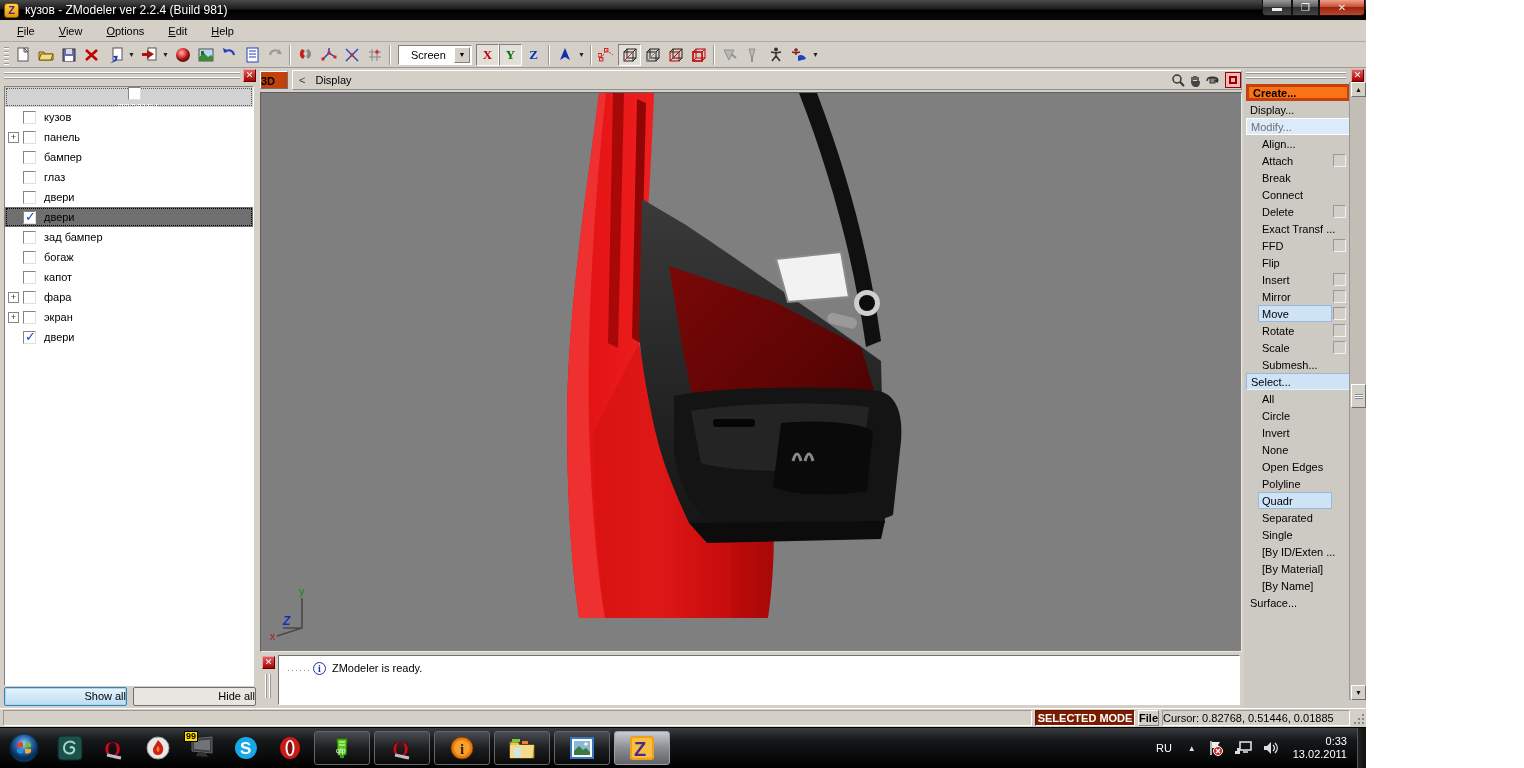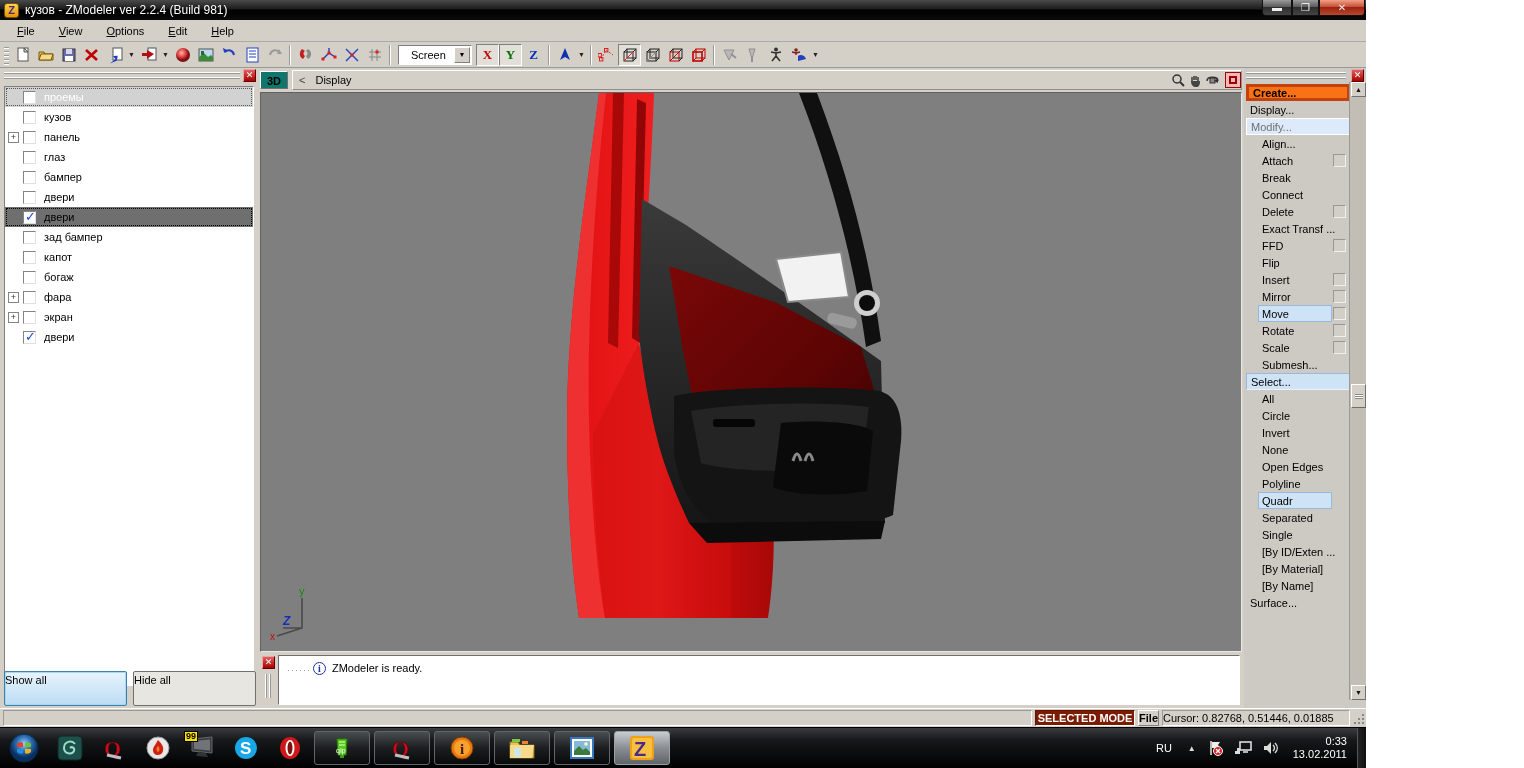--- a/index.html
+++ b/index.html
@@ -54,38 +54,38 @@
     font-size:9px; line-height:10px; text-align:center; }
 
   
   .left-panel { position:absolute; left:2px; top:68px; width:256px; height:640px; background:#d4d0c8; }
   .panel-grip { position:absolute; left:2px; top:3px; right:18px; height:10px;
     background:repeating-linear-gradient(#d4d0c8 0 1px,#fff 1px 2px,#999 2px 3px,#d4d0c8 3px 5px); }
   .lp-close { position:absolute; right:2px; top:1px; }
   .lp-list { position:absolute; left:2px; top:18px; width:250px; height:600px; background:#fff; overflow:hidden; }
   .lp-row { height:20px; display:flex; align-items:center; position:relative; padding-left:18px; }
   .lp-row.sel-active { background:#6f6f6f; outline:1px dotted #000; outline-offset:-2px; }
-  .lp-row.sel-inactive { background:#d2d2d2; color:#fff; outline:1px dotted #555; outline-offset:-2px; }
+  .lp-row.sel-inactive { background:#d2d2d2; color:#fff; outline:1px dotted #555; outline-offset:-2px;flex-direction:column; }
   .expander { position:absolute; left:3px; top:5px; width:11px; height:11px; background:#fff;
     border:1px solid #848484; display:none; font-size:9px; line-height:9px; text-align:center; color:#333; }
   .lp-row.has-expand .expander { display:block; }
   .checkbox { width:13px; height:13px; background:#fff; border:1px solid;
     border-color:#848484 #e0e0e0 #e0e0e0 #848484; margin-right:8px; position:relative; flex:none; }
   .checkbox.checked::after { content:"✓"; position:absolute; left:1px; top:-3px; color:#1846c8;
     font-weight:bold; font-size:13px; }
   .lp-buttons { position:absolute; left:2px; bottom:2px; width:252px; display:flex; gap:6px; }
-  .lp-btn { flex:1; height:35px; text-align:left; line-height:17px; background:#e8e6e0;
+  .lp-btn { flex:1; height:19px; text-align:right; line-height:17px; background:#e8e6e0;
     border:1px solid #707070; border-radius:2px; }
   .lp-btn.default { background:linear-gradient(#e8f4fc,#bcdcf4); border:1px solid #3c7fb1;
     box-shadow:0 0 0 1px #a8d8f0 inset; }
 
   
   .vp-header { position:absolute; left:260px; top:68px; width:982px; height:24px; display:flex; align-items:center; }
-  .vp-3d { width:28px; height:18px; background:#0f766e; border:1px solid; border-color:#fff #707070 #707070 #fff;
-    font-weight:bold; text-align:center; line-height:18px; margin-right:4px; }
+  .vp-3d { width:28px; height:18px; background:#c2410c; border:1px solid; border-color:#fff #707070 #707070 #fff;
+    font-weight:bold; line-height:18px; margin-right:4px; }
   .vp-tabstrip { flex:1; height:20px; background:#d4d0c8; border:1px solid; border-color:#fff #909090 #909090 #fff;
     display:flex; align-items:center; padding-left:6px; }
   .vp-back { color:#444; margin-right:10px; font-size:11px; }
   .vp-ico { width:17px; height:17px; display:flex; align-items:center; justify-content:center; }
   .vp-max { width:16px; height:16px; background:#f2b8b8; border:1px solid #a00000; margin-left:4px;
     display:flex; align-items:center; justify-content:center; }
   .vp-max i { display:block; width:8px; height:8px; border:2px solid #900; }
   .viewport { position:absolute; left:260px; top:92px; width:982px; height:560px; background:#7f7f7f;
     border:1px solid; border-color:#606060 #e8e8e8 #e8e8e8 #606060; overflow:hidden; }
   .axis-gizmo { position:absolute; left:8px; bottom:10px; }
@@ -410,27 +410,27 @@
 
         <div class="lp-row has-expand">
           <span class="expander">+</span>
           <span class="checkbox"></span>
           <span>панель</span>
         </div>
 
         <div class="lp-row">
 
           <span class="checkbox"></span>
+          <span>бампер</span>
+        </div>
+
+        <div class="lp-row">
+
+          <span class="checkbox"></span>
           <span>глаз</span>
-        </div>
-
-        <div class="lp-row">
-
-          <span class="checkbox"></span>
-          <span>бампер</span>
         </div>
 
         <div class="lp-row">
 
           <span class="checkbox"></span>
           <span>двери</span>
         </div>
 
         <div class="lp-row sel-active">
 
@@ -440,27 +440,27 @@
 
         <div class="lp-row">
 
           <span class="checkbox"></span>
           <span>зад бампер</span>
         </div>
 
         <div class="lp-row">
 
           <span class="checkbox"></span>
+          <span>богаж</span>
+        </div>
+
+        <div class="lp-row">
+
+          <span class="checkbox"></span>
           <span>капот</span>
-        </div>
-
-        <div class="lp-row">
-
-          <span class="checkbox"></span>
-          <span>богаж</span>
         </div>
 
         <div class="lp-row has-expand">
           <span class="expander">+</span>
           <span class="checkbox"></span>
           <span>фара</span>
         </div>
 
         <div class="lp-row has-expand">
           <span class="expander">+</span>

